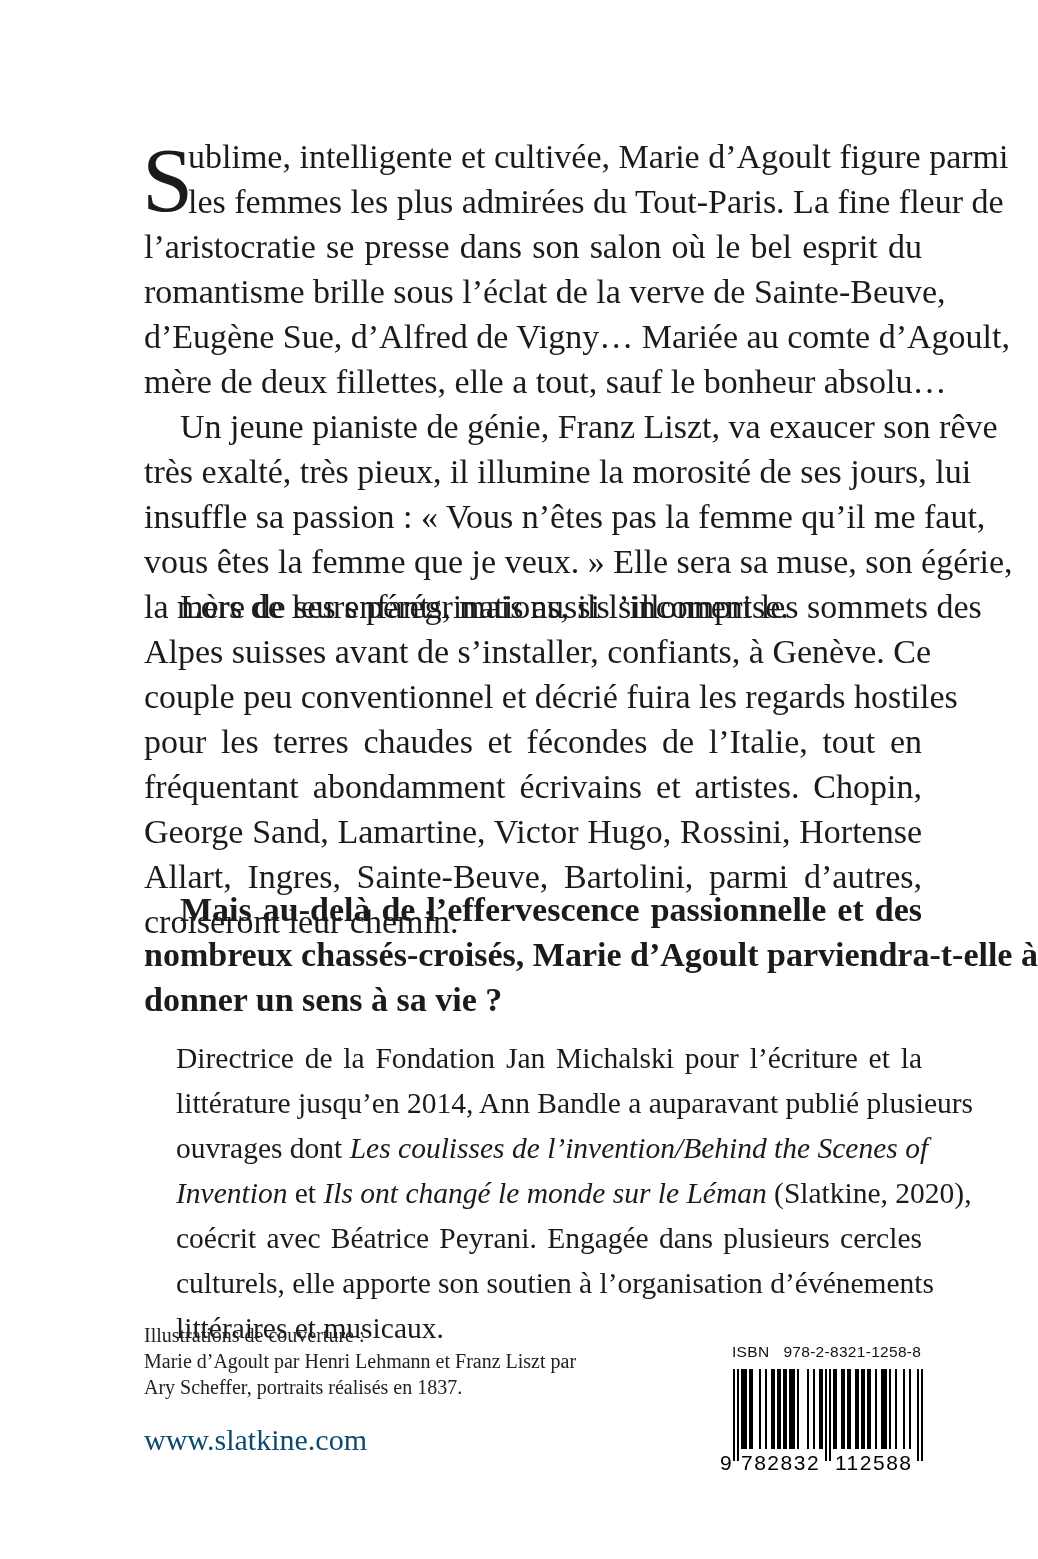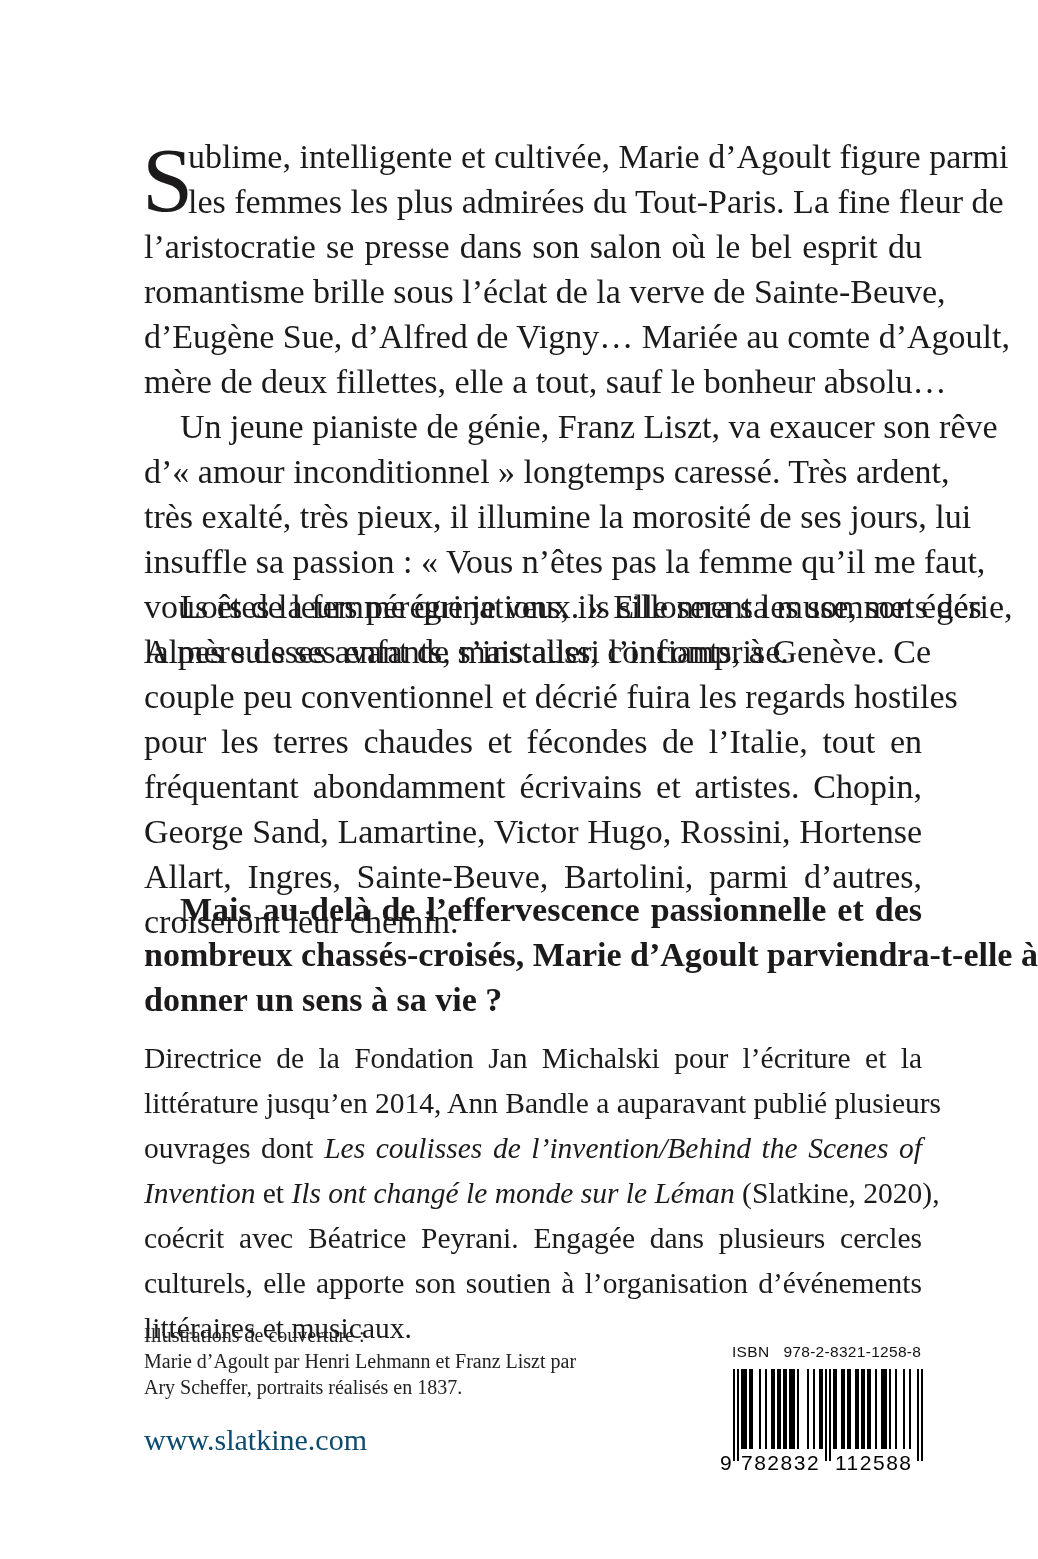--- a/index.html
+++ b/index.html
@@ -12,21 +12,21 @@
   .line.last { text-align-last: left; }
   .line.indent { padding-left: 36px; }
   .line.dc { padding-left: 44px; }
   .dropcap { position: absolute; left: -2px; top: 6px; font-size: 92px; line-height: 80px;
              font-family: "Liberation Serif", serif; color: #1c1a1a; }
   #p1 { top: 134px; }
   #p2 { top: 404px; }
   #p3 { top: 584px; }
   #p4 { top: 887px; font-weight: bold; }
   #bio { top: 1036px; }
-  .bio .line { font-size: 29.5px; }
+  .bio .line { font-size: 29.5px; margin-left: 32px; }
   .credits { position: absolute; left: 144px; top: 1322px; width: 420px; }
   .credits .cl { display: block; font-size: 20px; line-height: 26px; white-space: nowrap; color: #222; }
   .website { position: absolute; left: 144px; top: 1422px; font-size: 30px; line-height: 36px;
              color: #0c4a6e; white-space: nowrap; }
   .isbn-wrap { position: absolute; left: 720px; top: 1342px; width: 210px; height: 130px; }
   .isbn-label { position: absolute; left: 12px; top: 1px; font-family: "Liberation Sans", sans-serif;
                 font-size: 15.5px; letter-spacing: 0.3px; color: #111; white-space: nowrap; }
   .isbn-label .gap { display: inline-block; width: 14px; }
   #barcode { position: absolute; left: 0; top: 0; }
   em { font-style: italic; }
@@ -41,21 +41,20 @@
     <span class="line dc">ublime, intelligente et cultivée, Marie d’Agoult figure parmi</span>
     <span class="line dc">les femmes les plus admirées du Tout-Paris. La fine fleur de</span>
     <span class="line">l’aristocratie se presse dans son salon où le bel esprit du</span>
     <span class="line">romantisme brille sous l’éclat de la verve de Sainte-Beuve,</span>
     <span class="line">d’Eugène Sue, d’Alfred de Vigny… Mariée au comte d’Agoult,</span>
     <span class="line last">mère de deux fillettes, elle a tout, sauf le bonheur absolu…</span>
   </div>
 
   <div class="block" id="p2">
     <span class="line indent">Un jeune pianiste de génie, Franz Liszt, va exaucer son rêve</span>
-    <span class="line">d’« amour inconditionnel » longtemps caressé. Très ardent,</span>
     <span class="line">très exalté, très pieux, il illumine la morosité de ses jours, lui</span>
     <span class="line">insuffle sa passion : « Vous n’êtes pas la femme qu’il me faut,</span>
     <span class="line">vous êtes la femme que je veux. » Elle sera sa muse, son égérie,</span>
     <span class="line last">la mère de ses enfants, mais aussi l’incomprise.</span>
   </div>
 
   <div class="block" id="p3">
     <span class="line indent">Lors de leurs pérégrinations, ils sillonnent les sommets des</span>
     <span class="line">Alpes suisses avant de s’installer, confiants, à Genève. Ce</span>
     <span class="line">couple peu conventionnel et décrié fuira les regards hostiles</span>

